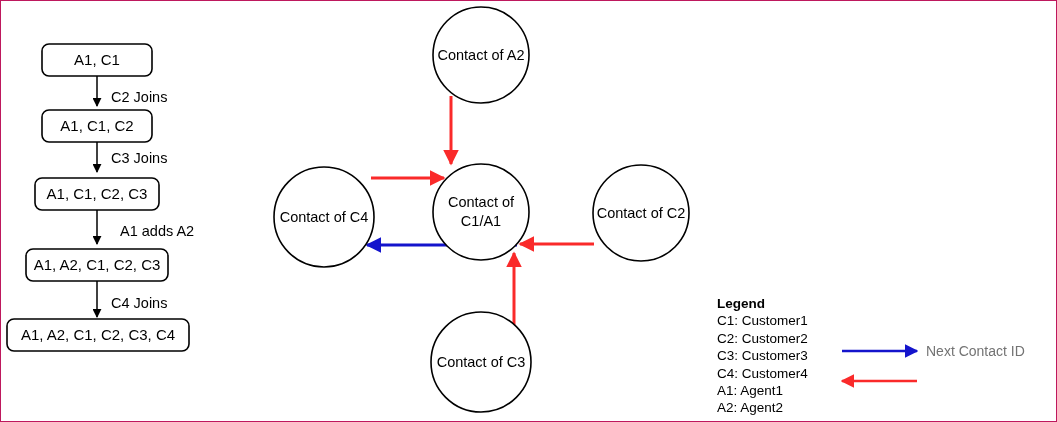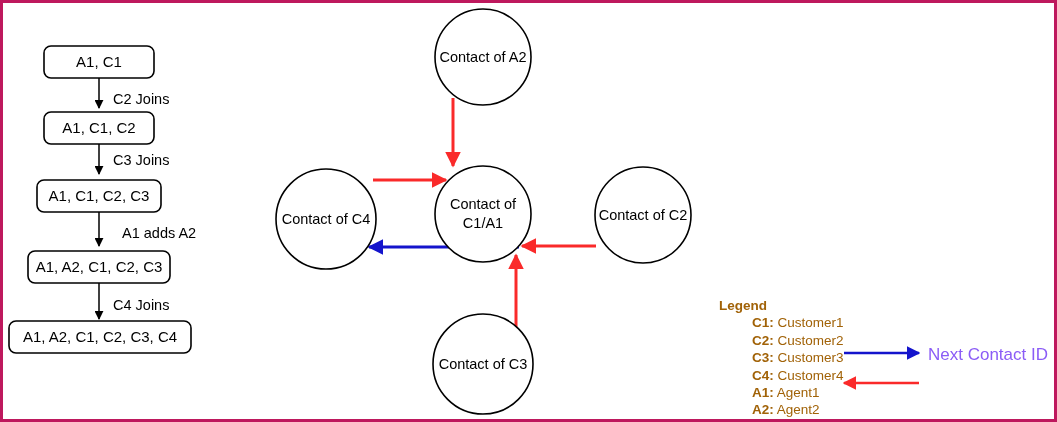--- a/index.html
+++ b/index.html
@@ -8,21 +8,21 @@
     background: #ffffff;
   }
   body {
     font-family: "Liberation Sans", sans-serif;
   }
   #canvas {
     position: relative;
     width: 1057px;
     height: 422px;
     background: #ffffff;
-    border: 3px solid #be185d;
+    border: 1px solid #be185d;
     box-sizing: border-box;
     overflow: hidden;
   }
   #diagram-svg {
     position: absolute;
     left: 0;
     top: 0;
     width: 1057px;
     height: 422px;
   }
@@ -50,30 +50,30 @@
     stroke-width: 1.5;
     fill: none;
   }
   .legend-block {
     position: absolute;
     left: 716px;
     top: 294px;
     font-family: "Liberation Sans", sans-serif;
     font-size: 13.5px;
     line-height: 17.4px;
-    color: #a16207;
+    color: #000000;
     white-space: nowrap;
   }
   .legend-title { font-weight: bold; }
-  .legend-row .legend-key { font-weight: bold; margin-left: 33px; }
+  .legend-row .legend-key { font-weight: normal; }
   .legend-arrow-text {
     position: absolute;
     font-family: "Liberation Sans", sans-serif;
-    font-size: 17px;
-    color: #8b5cf6;
+    font-size: 14px;
+    color: #737373;
     white-space: nowrap;
   }
   #legend-next-text  { left: 925px; top: 342px; }
   #legend-prev-text  { left: 925px; top: 372px; }
 </style>
 </head>
 <body>
 
 <div id="canvas">
 

